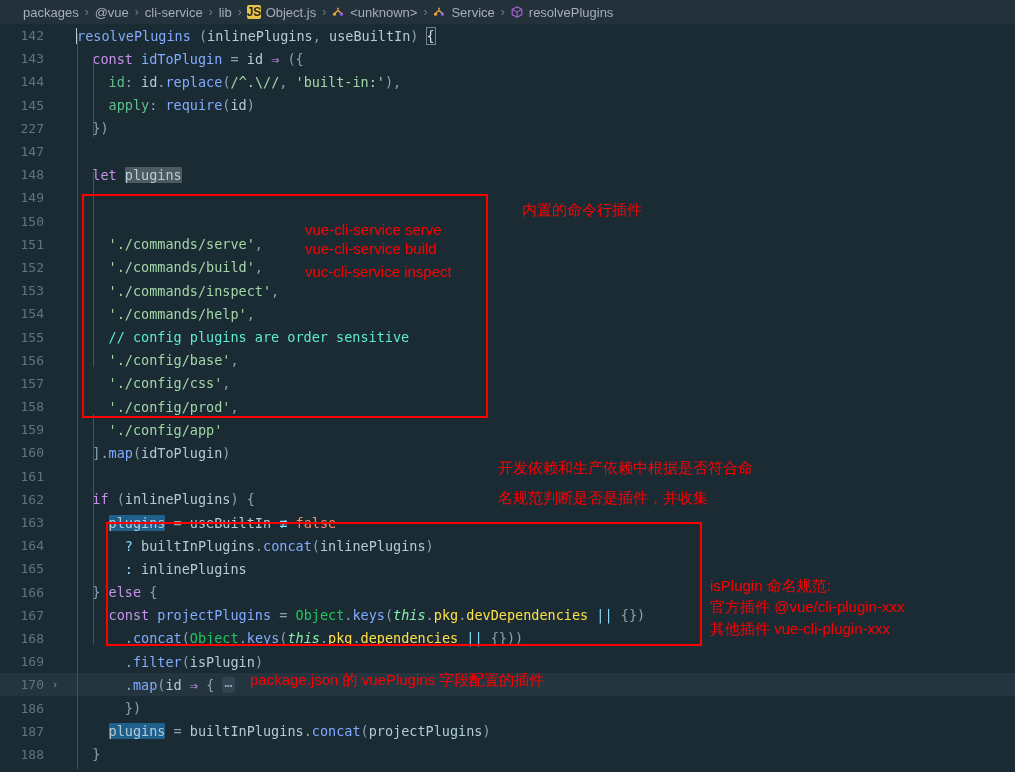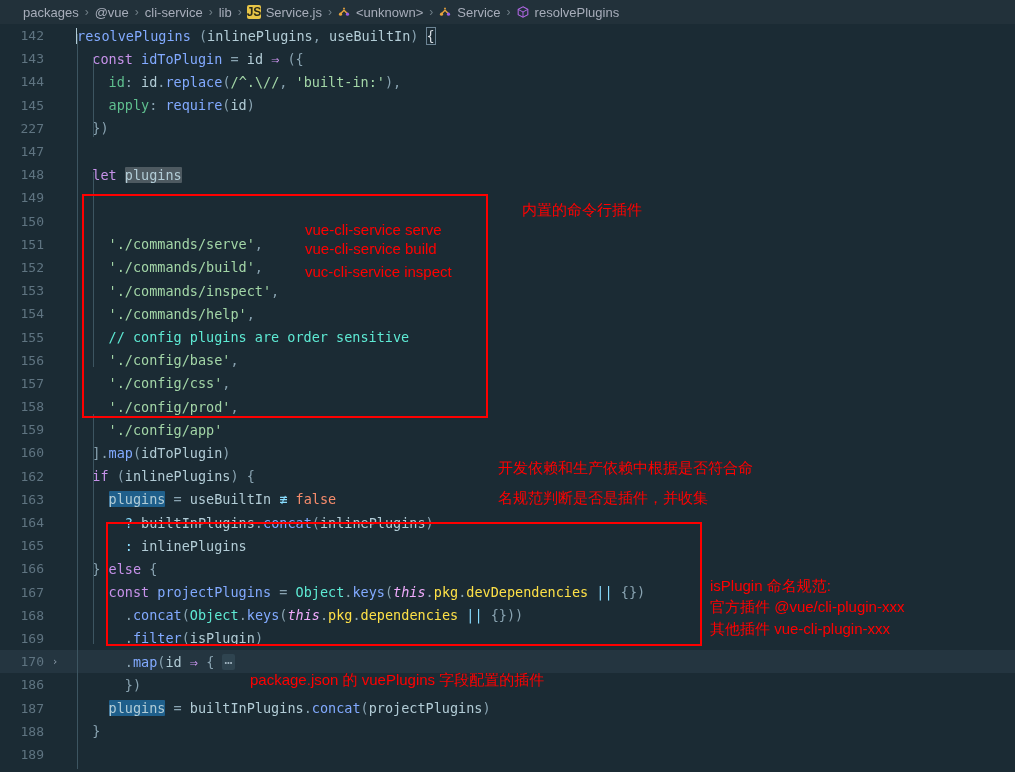--- a/index.html
+++ b/index.html
@@ -97,22 +97,22 @@
   .t-kw      { color: #c792ea; }          
   .t-fn      { color: #82aaff; }          
   .t-var     { color: #82aaff; }
   .t-plain   { color: #b2ccd6; }
   .t-str     { color: #a3d6a7; }
   .t-str2    { color: #5fbf8f; }
   .t-cmt     { color: #5eead4; }
   .t-punc    { color: #89a3b1; }
   .t-op      { color: #89ddff; }
   .t-bool    { color: #f78c6c; }
-  .t-this    { color: #f0abfc; font-style: italic; }
-  .t-obj     { color: #5eead4; }
+  .t-this    { color: #86efac; font-style: italic; }
+  .t-obj     { color: #22c55e; }
   .t-prop    { color: #fde047; }
   .t-arrow   { color: #c792ea; }
   .t-bracket1{ color: #d7dde3; }
 
   .sel-gray  { background: #4e5a61; border-radius: 1px; }
   .sel-blue  { background: #1f5f8b; border-radius: 1px; }
   .fold-dots { background: #2f4450; color: #9cb0bc; border-radius: 2px; padding: 0 2px; }
 
   
   .anno {
@@ -160,21 +160,21 @@
 
   <div class="crumb">
     <span class="crumb-label">lib</span>
   </div>
   <span class="crumb-sep">›</span>
 
   <div class="crumb">
     <span class="crumb-ico">
         <span class="js-badge">JS</span>
       </span>
-    <span class="crumb-label">Service.js</span>
+    <span class="crumb-label">Object.js</span>
   </div>
   <span class="crumb-sep">›</span>
 
   <div class="crumb">
     <span class="crumb-ico">
       <svg width="14" height="14" viewBox="0 0 16 16">
           <path d="M4 10 L8 6 L12 10" stroke="#e8a33d" stroke-width="1.6" fill="none"></path>
           <circle cx="4" cy="10.5" r="1.8" fill="#e8a33d"></circle>
           <circle cx="12" cy="10.5" r="1.8" fill="#9b5de5"></circle>
           <path d="M7 4 L9 4" stroke="#e8a33d" stroke-width="1.6"></path>
@@ -319,20 +319,25 @@
       <span class="fold"></span>
       <span class="codetext">    <span class="t-str">'./config/app'</span></span>
     </div>
 
     <div class="row">
       <span class="gutter">160</span>
       <span class="fold"></span>
       <span class="codetext">  <span class="t-punc">].</span><span class="t-fn">map</span><span class="t-punc">(</span><span class="t-plain">idToPlugin</span><span class="t-punc">)</span></span>
     </div>
 
+    <div class="row">
+      <span class="gutter">161</span>
+      <span class="fold"></span>
+      <span class="codetext"> </span>
+    </div>
 
     <div class="row">
       <span class="gutter">162</span>
       <span class="fold"></span>
       <span class="codetext">  <span class="t-kw">if</span> <span class="t-punc">(</span><span class="t-plain">inlinePlugins</span><span class="t-punc">)</span> <span class="t-punc">{</span></span>
     </div>
 
     <div class="row">
       <span class="gutter">163</span>
       <span class="fold"></span>

